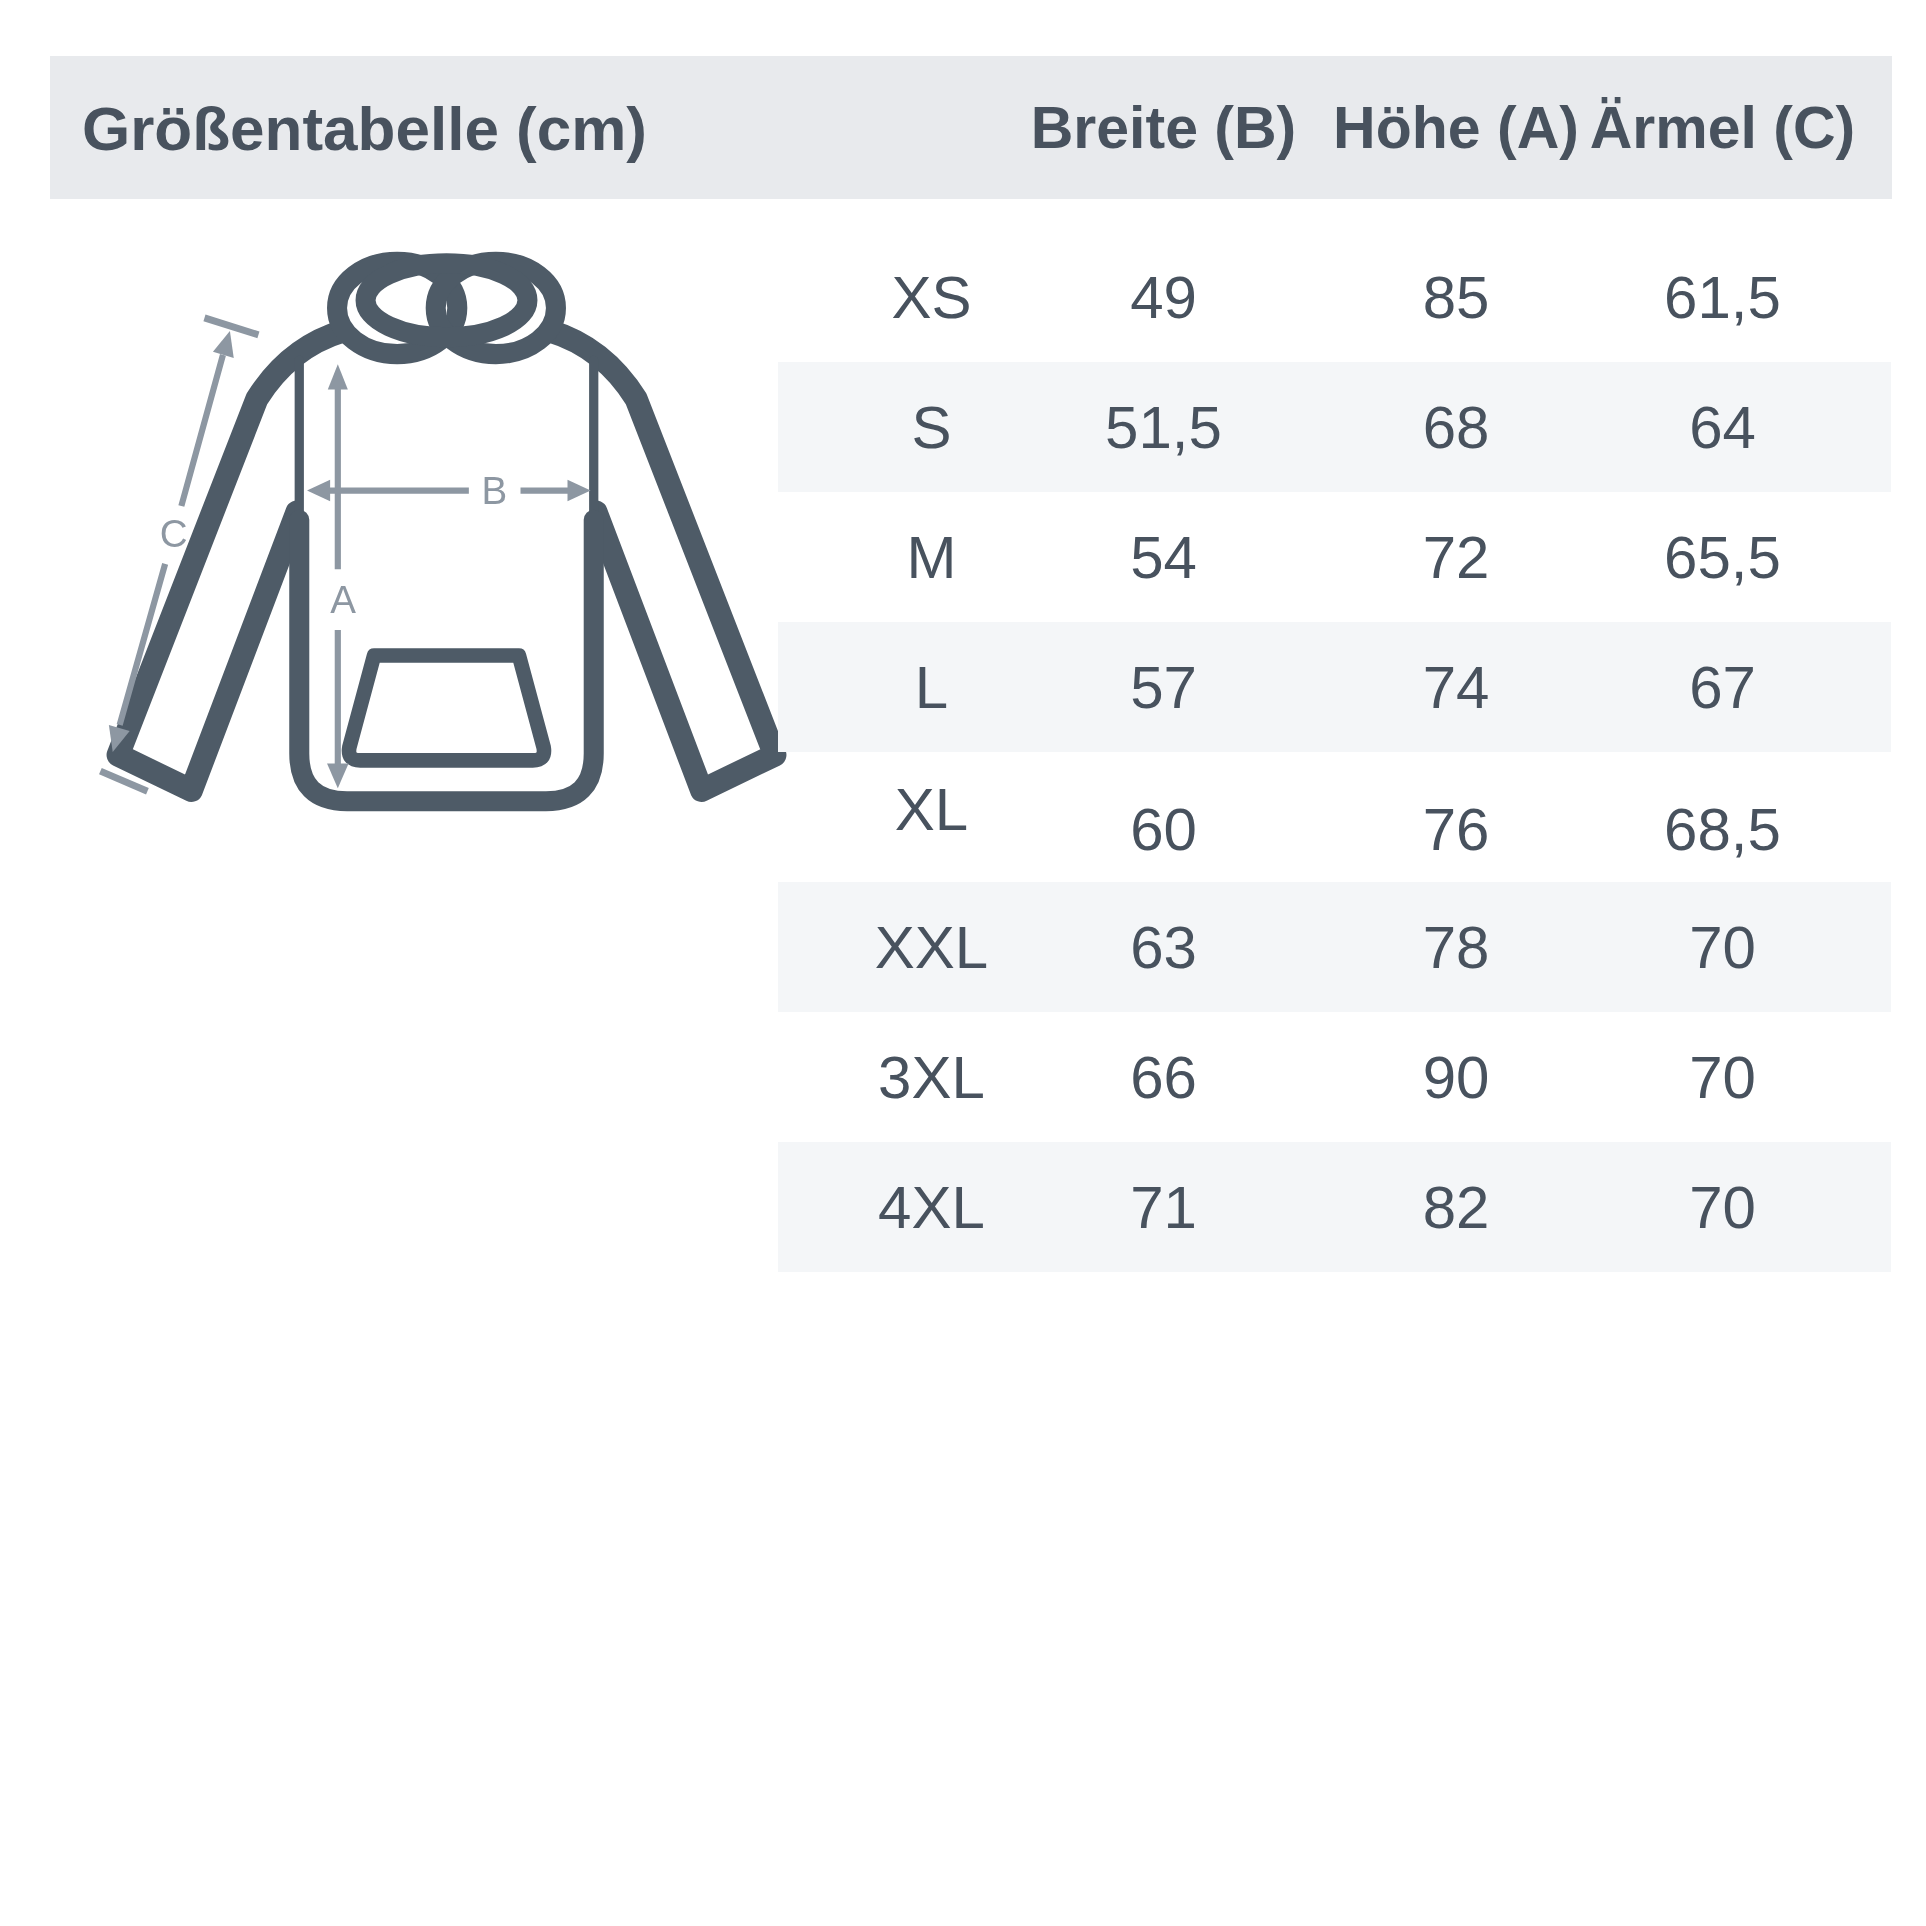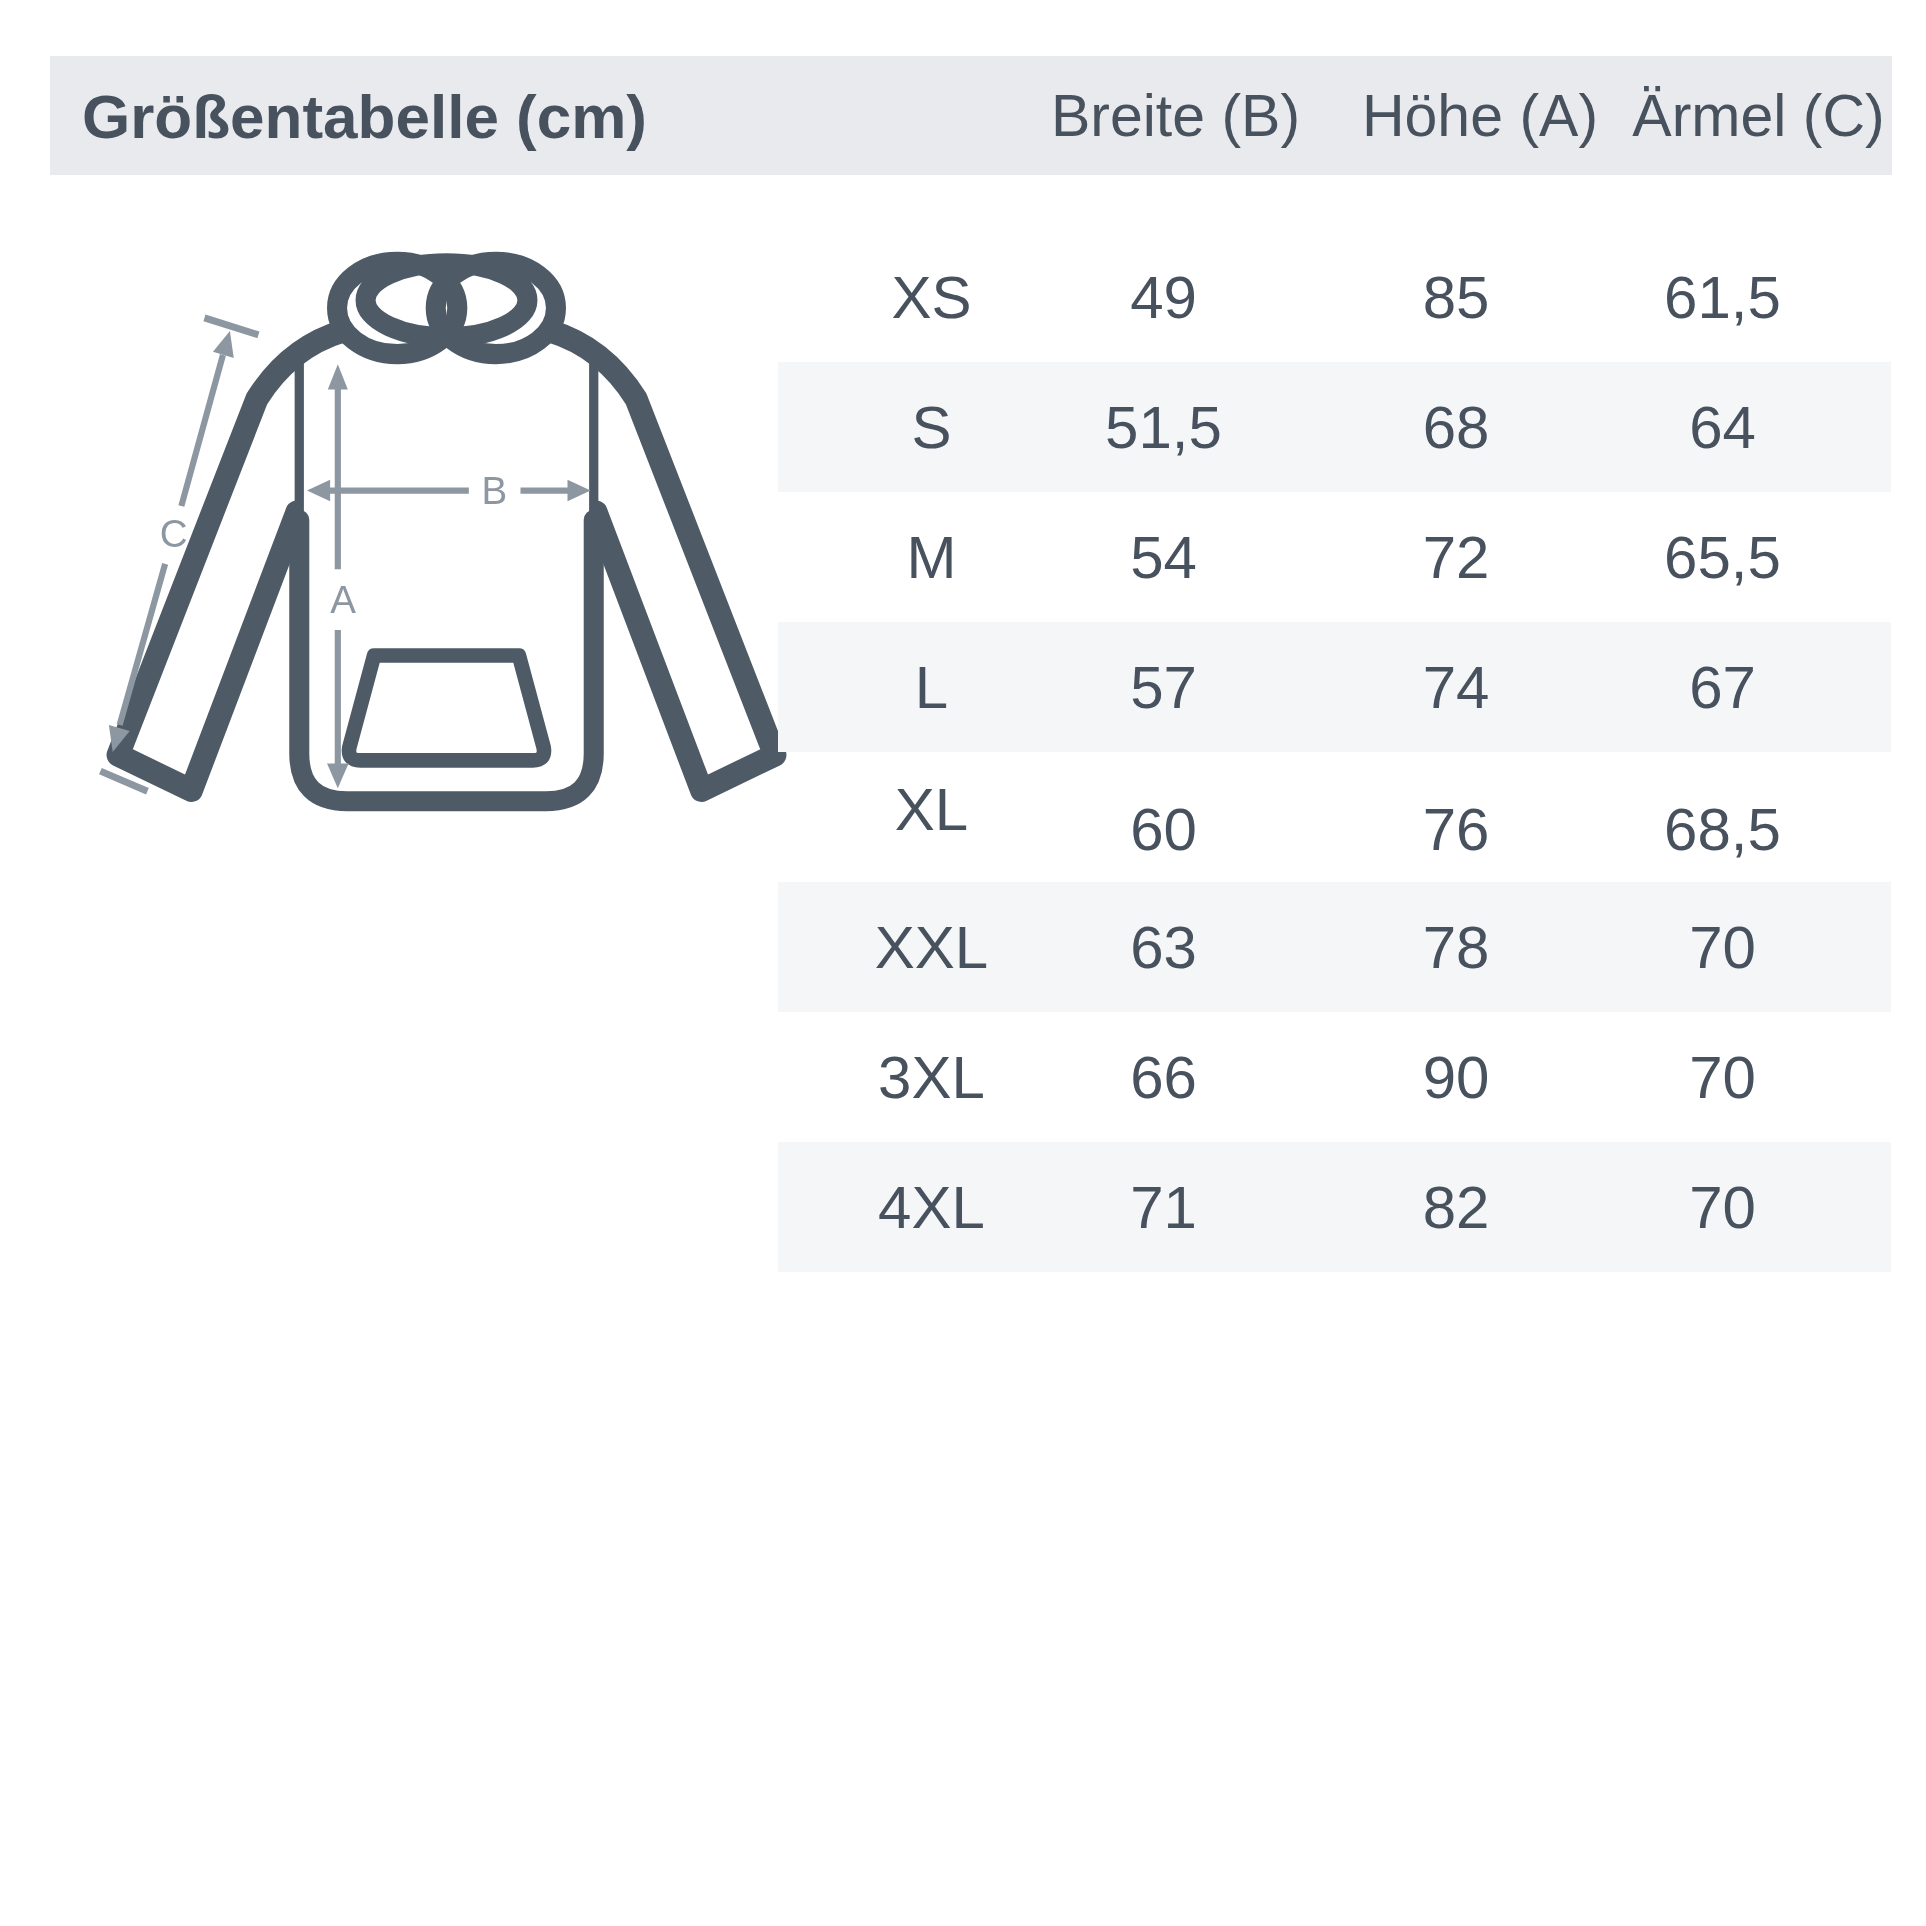--- a/index.html
+++ b/index.html
@@ -1,26 +1,26 @@
 <!DOCTYPE html>
 <html style="font-size:12.3px"><head>
 <meta charset="utf-8">
 <style>
   html,body{margin:0;padding:0;background:#fff;}
   .sheet{
     position:relative;width:1926px;height:1926px;background:#FFFFFF;
     font-family:"Liberation Sans","DejaVu Sans",sans-serif;color:#48525E;overflow:hidden;
   }
   
-  .header-band{position:absolute;left:50px;top:56px;width:1842px;height:119px;background:#E8EAED;}
+  .header-band{position:absolute;left:50px;top:56px;width:1842px;height:143px;background:#E8EAED;}
   .title{position:absolute;left:32px;top:50%;transform:translateY(-50%);
     font-size:62px;font-weight:bold;white-space:nowrap;color:#48525E;}
   .head-cols{position:absolute;left:728px;top:0;width:1113px;height:100%;
     display:grid;grid-template-columns:307px 157px 428px 221px;
-    align-items:center;justify-items:center;font-size:59px;font-weight:normal;white-space:nowrap;gap:12px;}
+    align-items:center;justify-items:center;font-size:59px;font-weight:bold;white-space:nowrap;}
   .head-cols .hc4{padding-right:116px;}
   
   .rows{position:absolute;left:778px;top:200px;width:1113px;font-size:60px;margin-top:32px;}
   .row{height:130px;display:grid;grid-template-columns:307px 157px 428px 221px;
     align-items:center;justify-items:center;}
   .row.alt{background:#F4F6F8;}
   .cell{white-space:nowrap;}
   .cell.last{padding-right:116px;}
   .row.shift .cell.val{transform:translateY(12.3px);}
   .row.shift .cell.size{transform:translateY(-7.7px);}

